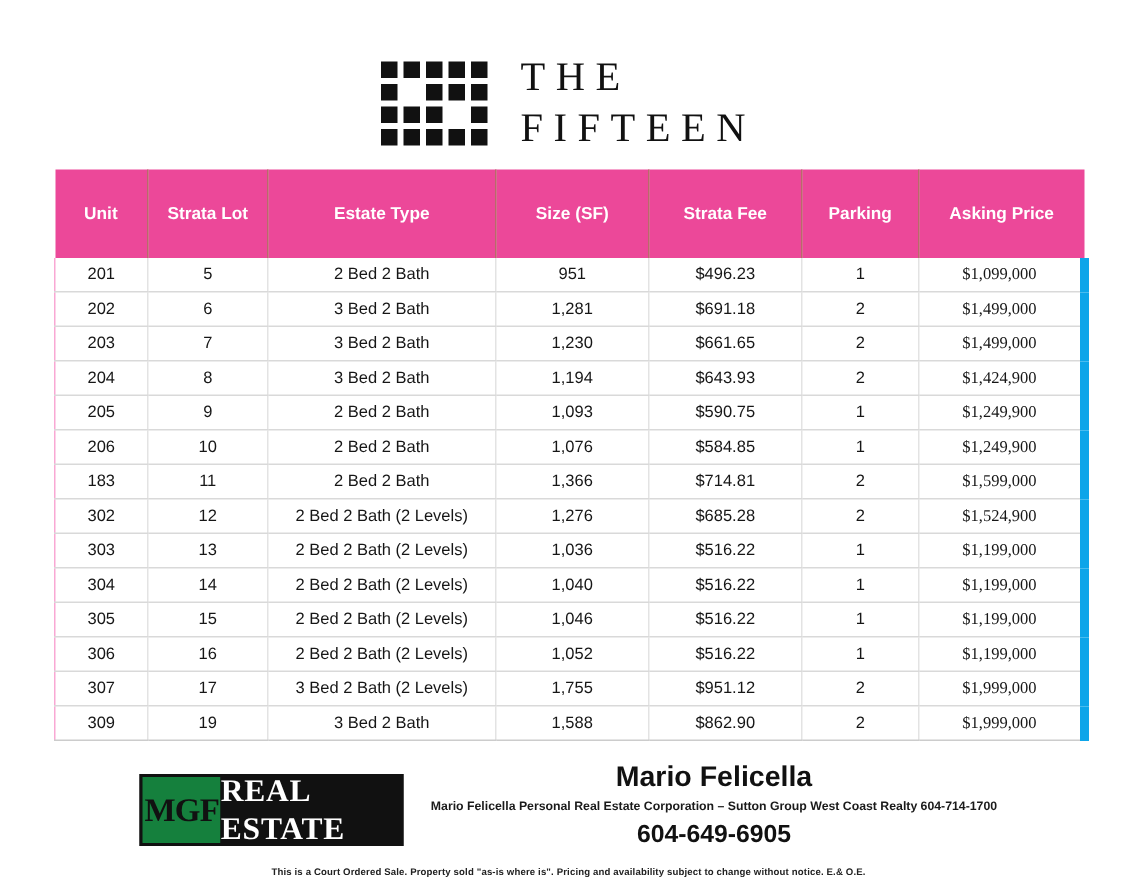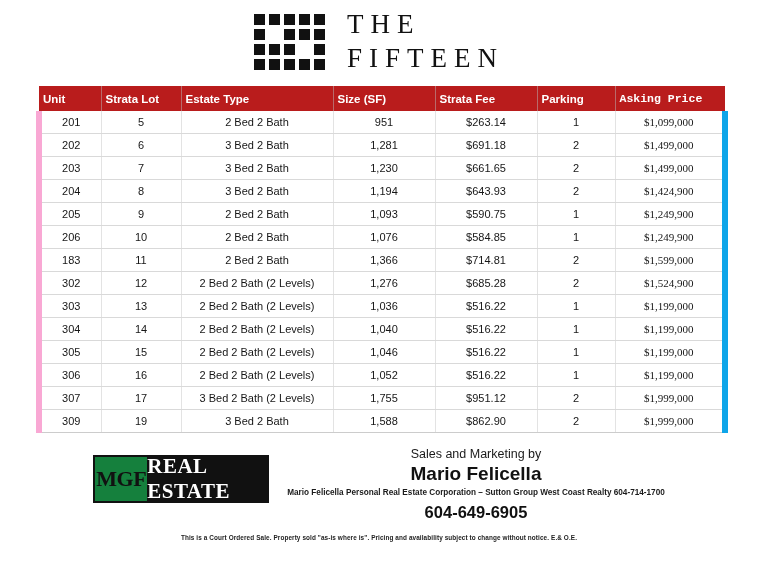--- a/index.html
+++ b/index.html
@@ -20,21 +20,21 @@
     height: 586px;
     box-sizing: border-box;
   }
 
   
   .logo-block {
     display: flex;
     align-items: center;
     justify-content: center;
     gap: 22px;
-    padding-top: 11px;
+    padding-top: 38px;
     padding-bottom: 14px;
   }
   .logo-grid {
     display: grid;
     grid-template-columns: repeat(5, 11px);
     grid-template-rows: repeat(4, 11px);
     gap: 4px;
   }
   .logo-grid i {
     display: block;
@@ -66,46 +66,45 @@
   .table-wrap {
     margin: 0 36px;
   }
   table.listing {
     width: 686px;
     border-collapse: collapse;
     table-layout: fixed;
     font-size: 11px;
   }
   table.listing thead th {
-    background: #b91c1c;
+    background: #ec4899;
     color: #ffffff;
     font-weight: bold;
     font-size: 11.5px;
     height: 25px;
-    padding: 0 4px;
-    text-align: left;
+    padding: 17px 4px;
+    text-align: center;
     border-right: 1px solid #b96a6a;
     white-space: nowrap;
   }
   table.listing thead th:last-child {
     border-right: none;
-    font-family: Liberation Mono, monospace;
   }
   table.listing tbody td {
     height: 22px;
     padding: 0 4px;
     text-align: center;
     border-bottom: 1px solid #d9d9d9;
     border-right: 1px solid #e3e3e3;
     color: #161616;
     font-size: 11px;
     background: #ffffff;
   }
   table.listing tbody td:first-child {
-    border-left: 6px solid #f9a8d4;
+    border-left: 1px solid #f9a8d4;
   }
   table.listing tbody td:last-child {
     border-right: 6px solid #0ea5e9;
     font-family: Liberation Serif, serif;
   }
   table.listing tbody tr:last-child td {
     border-bottom: 1px solid #cccccc;
   }
 
   
@@ -251,21 +250,21 @@
           <th>Parking</th>
           <th>Asking Price</th>
         </tr>
       </thead>
       <tbody>
         <tr>
           <td>201</td>
           <td>5</td>
           <td>2 Bed 2 Bath</td>
           <td>951</td>
-          <td>$263.14</td>
+          <td>$496.23</td>
           <td>1</td>
           <td>$1,099,000</td>
         </tr>
         <tr>
           <td>202</td>
           <td>6</td>
           <td>3 Bed 2 Bath</td>
           <td>1,281</td>
           <td>$691.18</td>
           <td>2</td>
@@ -382,21 +381,20 @@
       </tbody>
     </table>
   </div>
 
   <div class="footer">
     <div class="mgf-logo">
       <div class="mgf-left">MGF</div>
       <div class="mgf-right">REAL ESTATE</div>
     </div>
     <div class="contact">
-      <div class="sm-by">Sales and Marketing by</div>
       <div class="agent">Mario Felicella</div>
       <div class="brokerage">Mario Felicella Personal Real Estate Corporation – Sutton Group West Coast Realty 604-714-1700</div>
       <div class="phone">604-649-6905</div>
     </div>
   </div>
 
   <div class="disclaimer">This is a Court Ordered Sale. Property sold "as-is where is". Pricing and availability subject to change without notice. E.&amp; O.E.</div>
 
 </div>
 

